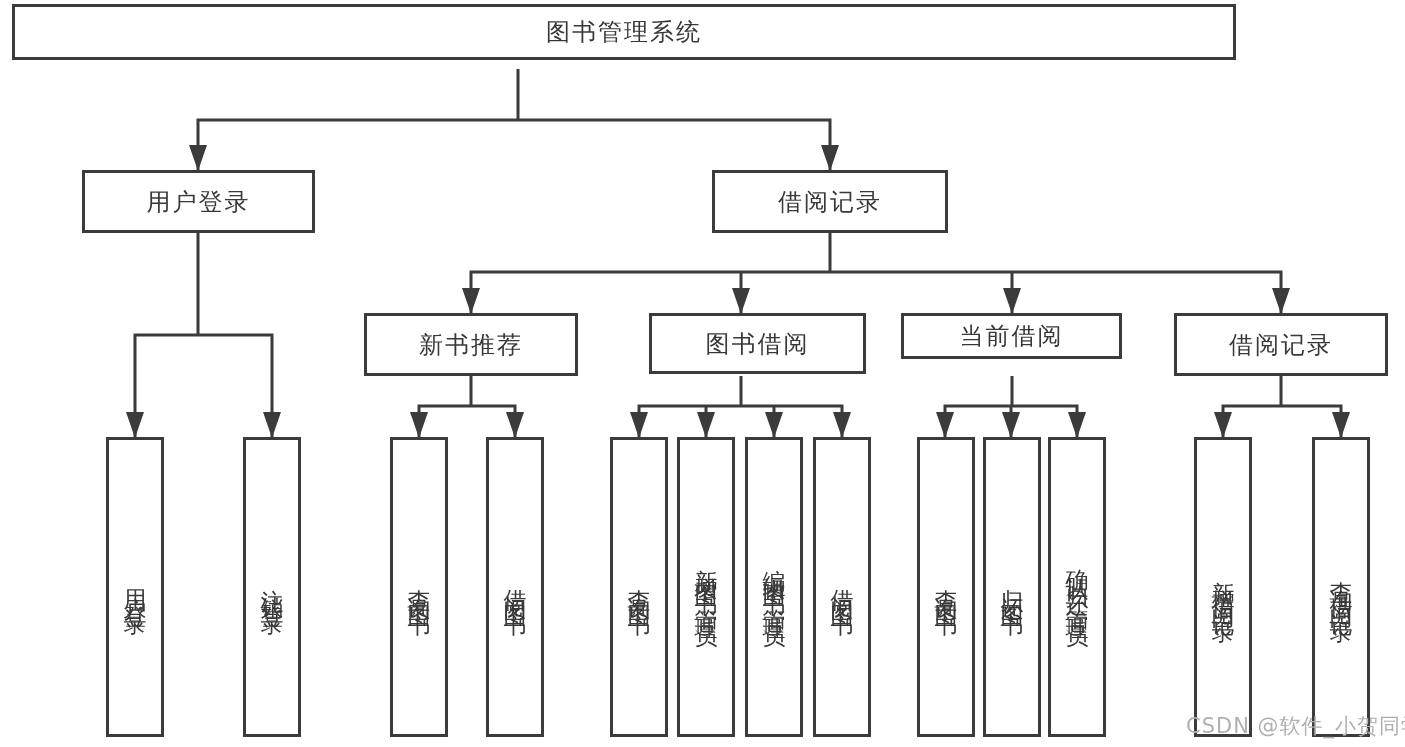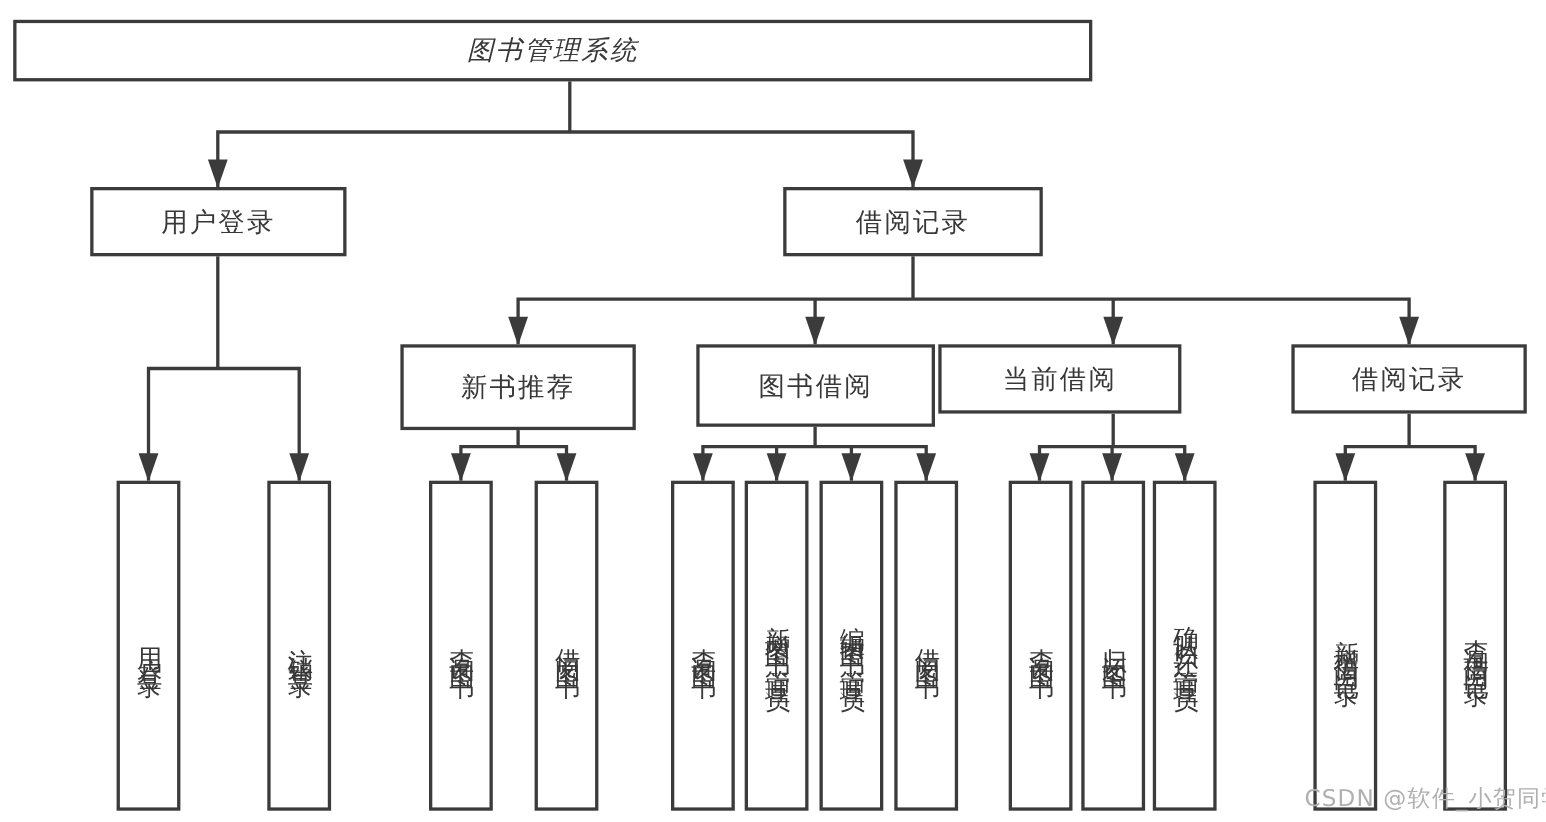--- a/index.html
+++ b/index.html
@@ -108,28 +108,28 @@
     <polygon points="1068,412 1086,412 1077,438"></polygon>
   </g>
 
   <g>
     <path d="M1281 376 V406 M1223 438 V406 H1341 V438"></path>
     <polygon points="1214,412 1232,412 1223,438"></polygon>
     <polygon points="1332,412 1350,412 1341,438"></polygon>
   </g>
 </svg>
 
-<div class="box" style="left:12px; top:18px; width:981px; height:56px;font-style:italic;">图书管理系统</div>
+<div class="box" style="left:12px; top:4px; width:1224px; height:56px;">图书管理系统</div>
 
 <div class="box" style="left:82px; top:170px; width:233px; height:63px;">用户登录</div>
 <div class="box" style="left:712px; top:170px; width:236px; height:63px;">借阅记录</div>
 
-<div class="box" style="left:364px; top:313px; width:214px; height:78px;">新书推荐</div>
-<div class="box" style="left:633px; top:313px; width:217px; height:75px;">图书借阅</div>
-<div class="box" style="left:853px; top:313px; width:221px; height:63px;">当前借阅</div>
+<div class="box" style="left:364px; top:313px; width:214px; height:63px;">新书推荐</div>
+<div class="box" style="left:649px; top:313px; width:217px; height:61px;">图书借阅</div>
+<div class="box" style="left:901px; top:313px; width:221px; height:46px;">当前借阅</div>
 <div class="box" style="left:1174px; top:313px; width:214px; height:63px;">借阅记录</div>
 
 <div class="box leaf" style="left:106px;">
   <span class="vtext">用户登录</span>
 </div>
 <div class="box leaf" style="left:243px;">
   <span class="vtext">注销登录</span>
 </div>
 
 <div class="box leaf" style="left:390px;">

